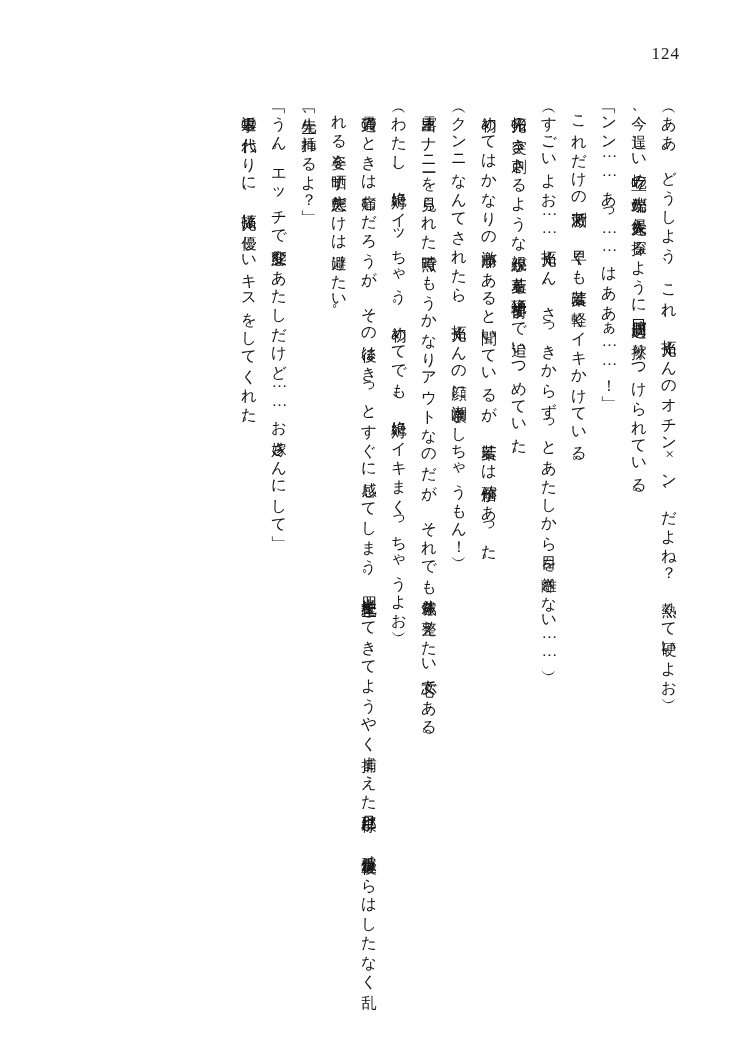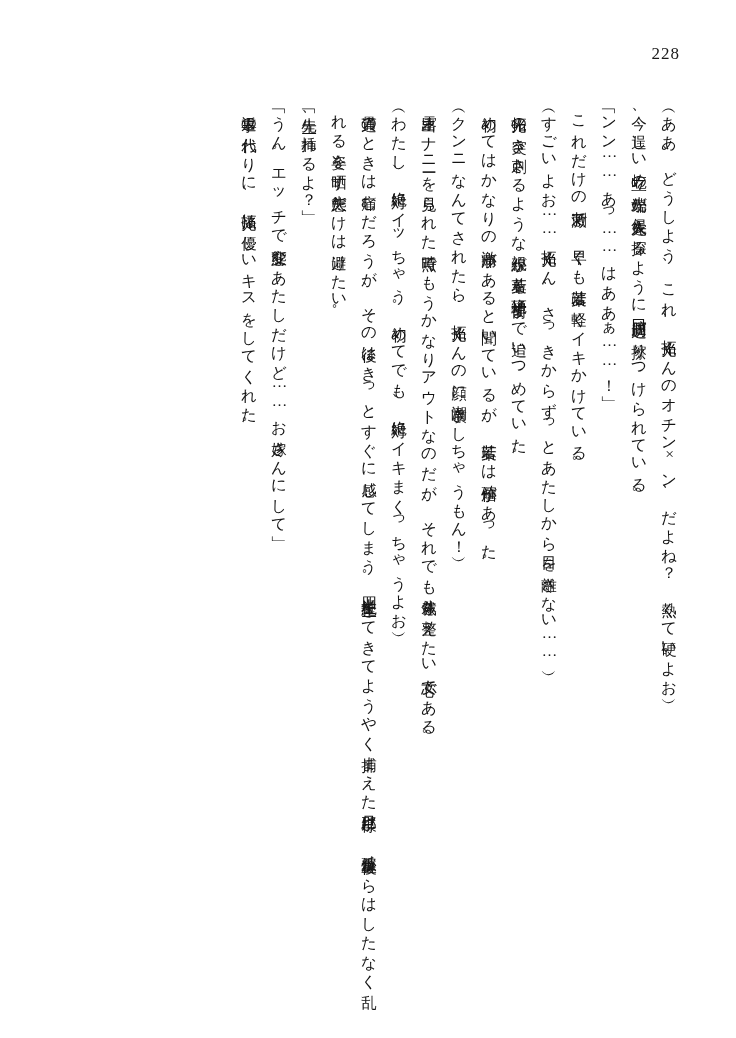--- a/index.html
+++ b/index.html
@@ -55,21 +55,21 @@
   }
   .line {
     display: block;
   }
 </style>
 </head>
 <body>
 
 <div class="page">
 
-  <div class="page-number">228</div>
+  <div class="page-number">124</div>
 
   <div class="body-text">
     <p class="line">（ああ、どうしよう、これ、拓光くんのオチン×ン、だよね？　熱くて硬いよお）</p>
     <p class="line">今、逞しい屹立の先端が侵入先を探るように膣口周辺に擦りつけられている。</p>
     <p class="line">「ンン……あっ……はああぁ……！」</p>
     <p class="line">これだけの刺激で、早くも若葉は軽くイキかけている。</p>
     <p class="line">（すごいよお……拓光くん、さっきからずっとあたしから目を離さない……）</p>
     <p class="line">拓光の突き刺さるような視線が若葉を絶頂寸前まで追いつめていた。</p>
     <p class="line">初めてはかなりの激痛があると聞いているが、若葉には確信があった。</p>
     <p class="line">（クンニなんてされたら、拓光くんの顔に潮噴きしちゃうもん！）</p>

